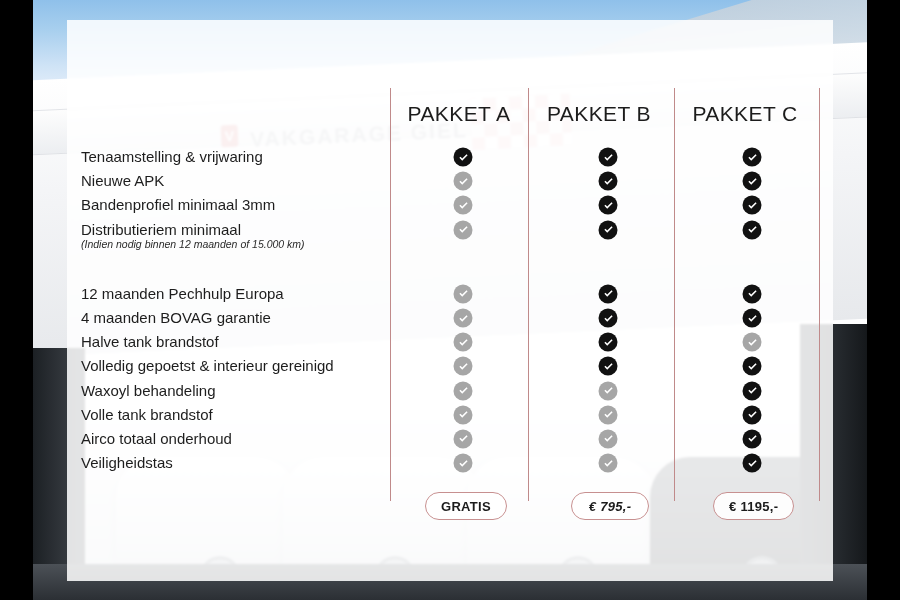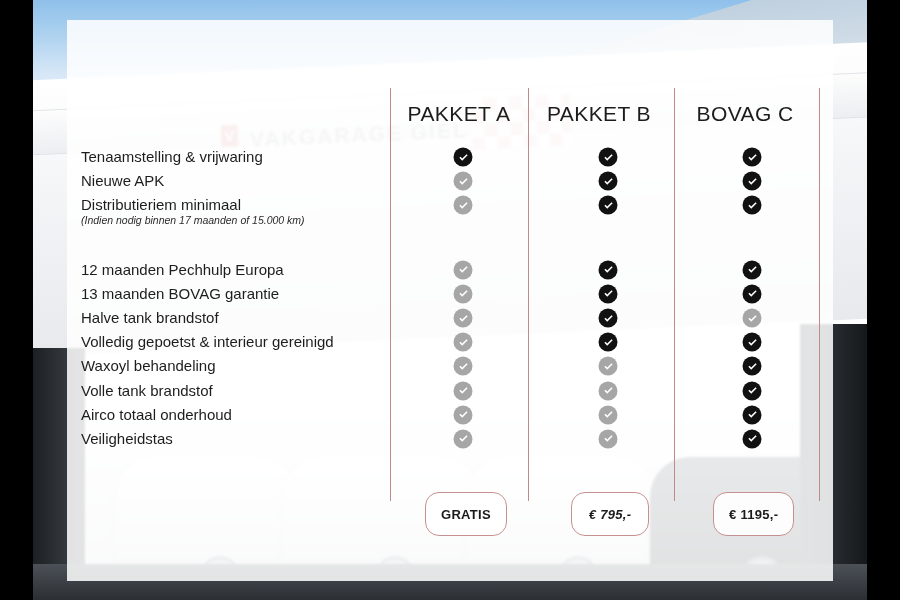--- a/index.html
+++ b/index.html
@@ -170,21 +170,21 @@
   .chk.c { left:685px; }
   .chk.on  { background:#111111; }
   .chk.off { background:#a6a6a6; }
   .chk svg { width:12px; height:12px; display:block; }
   .chk svg path { fill:#ffffff; }
 
   
   .prices { position:absolute; top:472px; left:0; width:100%; height:34px; }
   .pill {
     position:absolute; top:0;
-    height:44px; min-width:78px; padding:12px 15px;
+    height:28px; min-width:78px; padding:12px 15px;
     border:1px solid #c79090; border-radius:14px;
     background:rgba(255,255,255,.92);
     display:flex; align-items:center; justify-content:center;
     font-size:13px; font-weight:bold; color:#1b1b1b;
     letter-spacing:.3px; white-space:nowrap;
   }
   .pill.a { left:358px; }
   .pill.b { left:504px;font-style:italic; }
   .pill.c { left:646px; }
 </style>
@@ -220,21 +220,21 @@
     <div id="table">
 
       <div class="divider d1"></div>
       <div class="divider d2"></div>
       <div class="divider d3"></div>
       <div class="divider d4"></div>
 
       <div class="headrow">
         <div class="colhead b">PAKKET B</div>
         <div class="colhead a">PAKKET A</div>
-        <div class="colhead c">BOVAG C</div>
+        <div class="colhead c">PAKKET C</div>
       </div>
 
       <div class="rows" id="rows">
           <div class="frow">
             <div class="flabel">Tenaamstelling &amp; vrijwaring</div>
             <div class="chk a on">
               <svg viewBox="0 0 16 16">
                 <path d="M6.3 12.2 2.5 8.4l1.5-1.5 2.3 2.3 5.7-5.7 1.5 1.5z"></path>
               </svg>
             </div>
@@ -261,60 +261,78 @@
                 <path d="M6.3 12.2 2.5 8.4l1.5-1.5 2.3 2.3 5.7-5.7 1.5 1.5z"></path>
               </svg>
             </div>
             <div class="chk c on">
               <svg viewBox="0 0 16 16">
                 <path d="M6.3 12.2 2.5 8.4l1.5-1.5 2.3 2.3 5.7-5.7 1.5 1.5z"></path>
               </svg>
             </div>
           </div>
           <div class="frow">
+            <div class="flabel">Bandenprofiel minimaal 3mm</div>
+            <div class="chk a off">
+              <svg viewBox="0 0 16 16">
+                <path d="M6.3 12.2 2.5 8.4l1.5-1.5 2.3 2.3 5.7-5.7 1.5 1.5z"></path>
+              </svg>
+            </div>
+            <div class="chk b on">
+              <svg viewBox="0 0 16 16">
+                <path d="M6.3 12.2 2.5 8.4l1.5-1.5 2.3 2.3 5.7-5.7 1.5 1.5z"></path>
+              </svg>
+            </div>
+            <div class="chk c on">
+              <svg viewBox="0 0 16 16">
+                <path d="M6.3 12.2 2.5 8.4l1.5-1.5 2.3 2.3 5.7-5.7 1.5 1.5z"></path>
+              </svg>
+            </div>
+          </div>
+          <div class="frow">
             <div class="flabel">Distributieriem minimaal</div>
             <div class="chk a off">
               <svg viewBox="0 0 16 16">
                 <path d="M6.3 12.2 2.5 8.4l1.5-1.5 2.3 2.3 5.7-5.7 1.5 1.5z"></path>
               </svg>
             </div>
             <div class="chk b on">
               <svg viewBox="0 0 16 16">
                 <path d="M6.3 12.2 2.5 8.4l1.5-1.5 2.3 2.3 5.7-5.7 1.5 1.5z"></path>
               </svg>
             </div>
             <div class="chk c on">
               <svg viewBox="0 0 16 16">
                 <path d="M6.3 12.2 2.5 8.4l1.5-1.5 2.3 2.3 5.7-5.7 1.5 1.5z"></path>
               </svg>
             </div>
           </div>
           <div class="frow noterow">
-            <div class="fnote" style="top: -4px;">(Indien nodig binnen 17 maanden of 15.000 km)</div>
+            <div class="fnote" style="top: -4px;">(Indien nodig binnen 12 maanden of 15.000 km)</div>
           </div>
           <div class="frow gap">
             <div class="flabel">12 maanden Pechhulp Europa</div>
             <div class="chk a off">
               <svg viewBox="0 0 16 16">
                 <path d="M6.3 12.2 2.5 8.4l1.5-1.5 2.3 2.3 5.7-5.7 1.5 1.5z"></path>
               </svg>
             </div>
             <div class="chk b on">
               <svg viewBox="0 0 16 16">
                 <path d="M6.3 12.2 2.5 8.4l1.5-1.5 2.3 2.3 5.7-5.7 1.5 1.5z"></path>
               </svg>
             </div>
             <div class="chk c on">
               <svg viewBox="0 0 16 16">
                 <path d="M6.3 12.2 2.5 8.4l1.5-1.5 2.3 2.3 5.7-5.7 1.5 1.5z"></path>
               </svg>
             </div>
           </div>
           <div class="frow">
-            <div class="flabel">13 maanden BOVAG garantie</div>
+            <div class="flabel">4 maanden BOVAG garantie</div>
             <div class="chk a off">
               <svg viewBox="0 0 16 16">
                 <path d="M6.3 12.2 2.5 8.4l1.5-1.5 2.3 2.3 5.7-5.7 1.5 1.5z"></path>
               </svg>
             </div>
             <div class="chk b on">
               <svg viewBox="0 0 16 16">
                 <path d="M6.3 12.2 2.5 8.4l1.5-1.5 2.3 2.3 5.7-5.7 1.5 1.5z"></path>
               </svg>
             </div>

